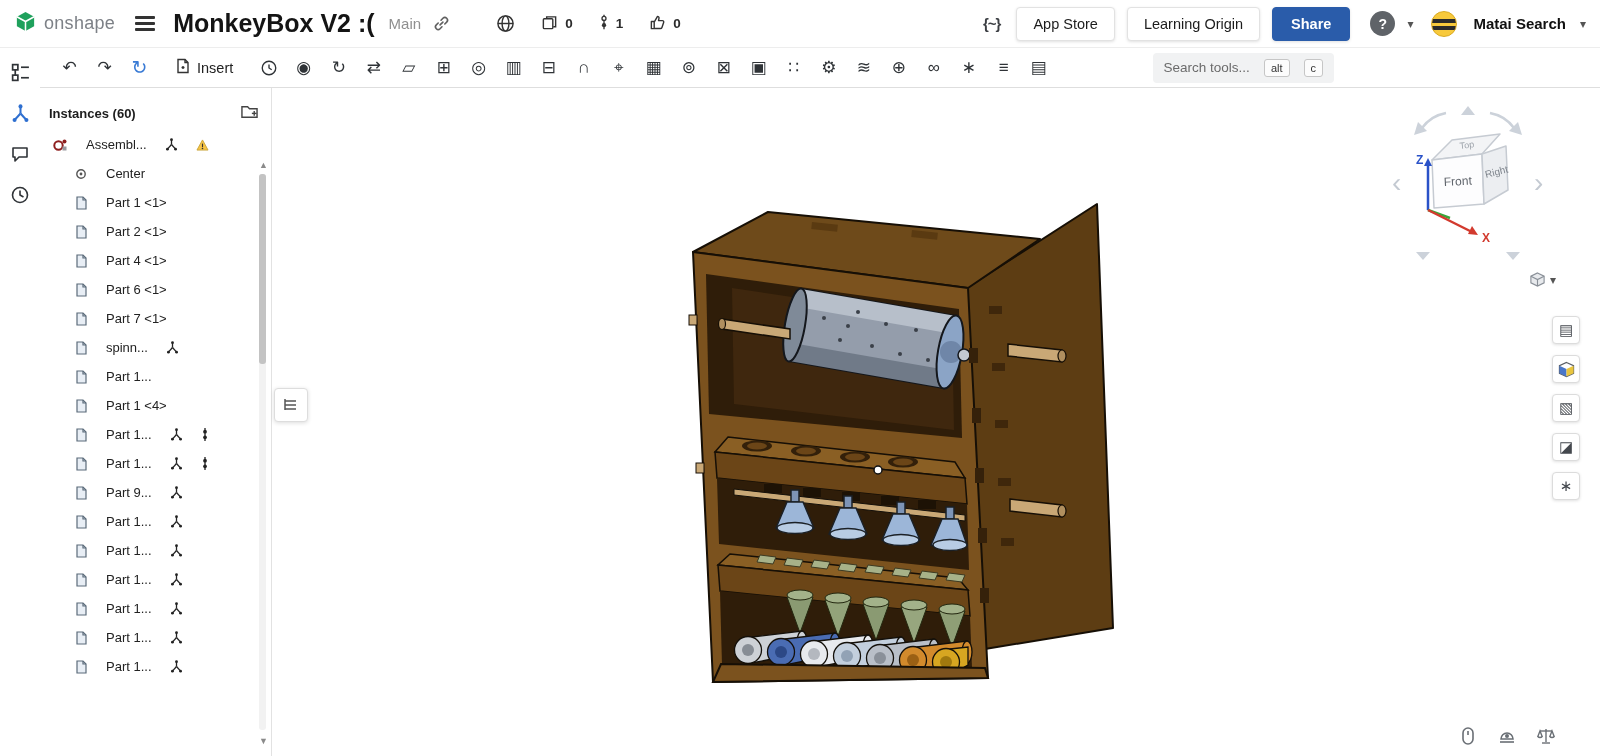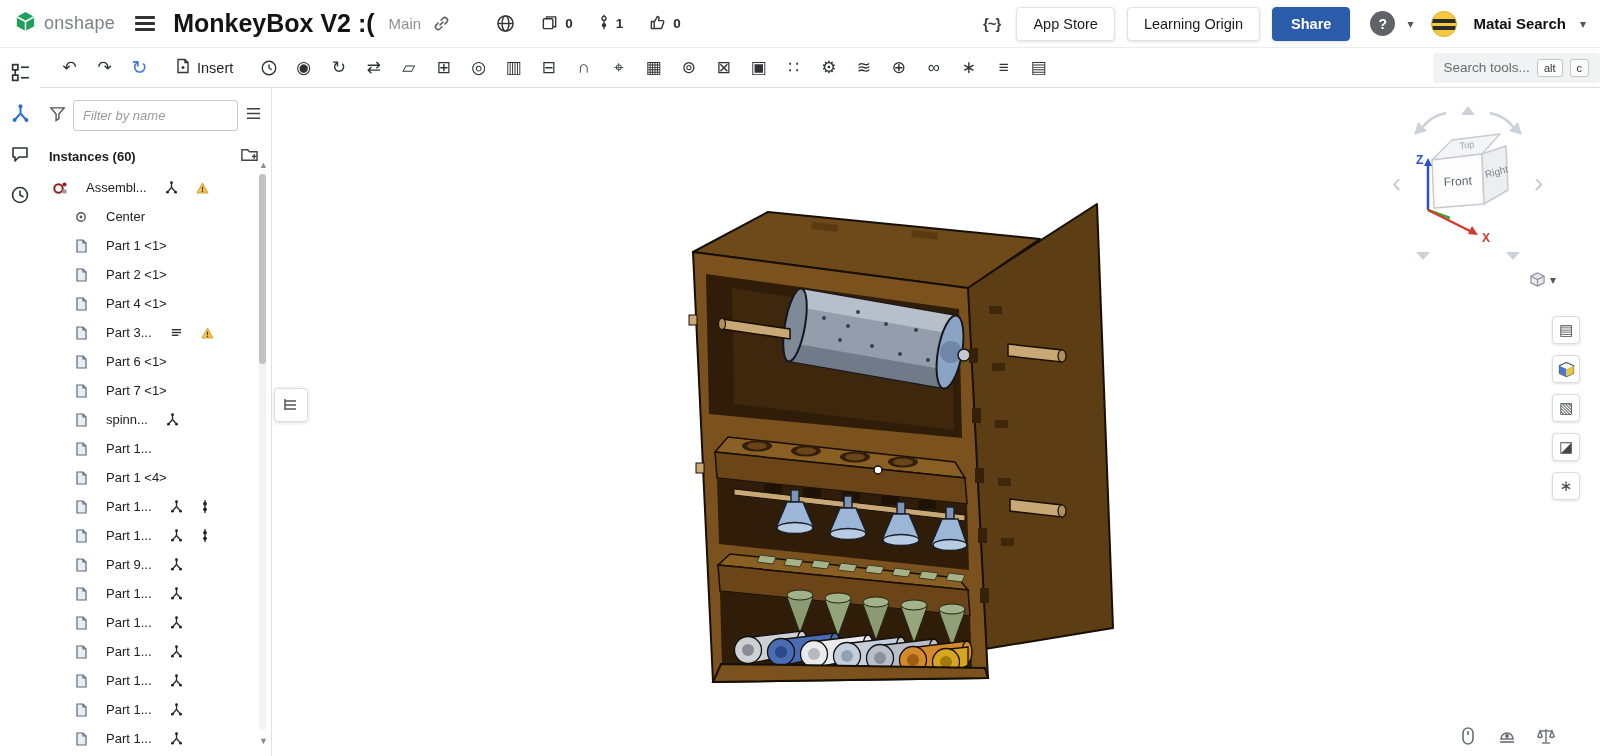--- a/index.html
+++ b/index.html
@@ -39,21 +39,21 @@
   .strip .sbtn{width:24px;height:24px;display:flex;align-items:center;justify-content:center;cursor:pointer}
   .right-col{flex:1;display:flex;flex-direction:column;min-width:0}
   .toolbar{height:40px;flex:0 0 40px;display:flex;align-items:center;padding-left:12px;
     border-bottom:1px solid #dedede;background:#fff}
   .tool-btn{width:35px;height:30px;display:flex;align-items:center;justify-content:center;
     font-size:17px;color:#2f3337;border-radius:3px;cursor:pointer}
   .tool-btn.sync{color:#3a7bd5;font-size:19px}
   .insert{display:flex;align-items:center;gap:6px;height:30px;padding:0 10px;margin:0 8px;
     background:#fff;border:none;font-family:"Liberation Sans",sans-serif;font-size:14.5px;color:#222;cursor:pointer}
   .tools-host{display:flex;align-items:center}
-  .search{margin-left:auto;display:flex;align-items:center;gap:7px;
+  .search{margin-left:auto;margin-right:266px;display:flex;align-items:center;gap:14px;
     background:#f1f2f3;border-radius:4px;padding:6px 11px;color:#6b6b6b;font-size:13.5px;cursor:text}
   kbd{background:#fcfcfc;border:1px solid #c6c6c6;border-radius:3px;padding:0 6px;
     font-size:11px;color:#333;font-family:"Liberation Sans",sans-serif;line-height:16px}
 
   
   .content{display:flex;flex:1;min-height:0}
   .tree{width:232px;flex:0 0 232px;border-right:1px solid #e2e2e2;position:relative;
     background:#fff;overflow:hidden;padding-top:6px}
   .filter-row{display:flex;align-items:center;gap:7px;padding:6px 9px}
   .filter-row input{flex:1;height:31px;border:1px solid #c9c9c9;border-radius:3px;padding:0 9px;
@@ -242,35 +242,20 @@
         <div class="search">
           <span>Search tools...</span>
           <kbd>alt</kbd>
           <kbd>c</kbd>
         </div>
       </div>
 
       <div class="content">
 
         <aside class="tree">
-          <div class="filter-row">
-            <span>
-              <svg width="17" height="17" viewBox="0 0 18 18" fill="none" stroke="#555" stroke-width="1.5">
-                  <path d="M2 3 h14 l-5.5 6.5 v5 l-3 1.8 v-6.8 z"></path>
-                </svg>
-            </span>
-            <input placeholder="Filter by name" style="">
-            <span>
-              <svg width="17" height="17" viewBox="0 0 18 18" stroke="#444" stroke-width="1.6">
-                  <line x1="2" y1="4" x2="16" y2="4"></line>
-                  <line x1="2" y1="9" x2="16" y2="9"></line>
-                  <line x1="2" y1="14" x2="16" y2="14"></line>
-                </svg>
-            </span>
-          </div>
           <div class="inst-row">
             <span class="inst-label">Instances (60)</span>
             <span>
               <svg width="19" height="17" viewBox="0 0 20 18" fill="none" stroke="#444" stroke-width="1.5">
                   <path d="M2 4 h6 l2 2 h8 v9 h-16 z"></path>
                   <line x1="15" y1="8.5" x2="15" y2="13.5"></line>
                   <line x1="12.5" y1="11" x2="17.5" y2="11"></line>
                 </svg>
             </span>
           </div>
@@ -344,45 +329,20 @@
               <div class="tree-row" style="padding-left: 34px;">
 
     <span class="tico">
       <svg width="14" height="14" viewBox="0 0 14 14">
                     <path d="M3 1 h6 l3 3 v9 h-9 z" fill="#e8eef5" stroke="#5b6b7a" stroke-width="1.2"></path>
                     <path d="M9 1 v3 h3" fill="none" stroke="#5b6b7a" stroke-width="1.2"></path>
                   </svg>
     </span>
     <span class="row-label">Part 4 &lt;1&gt;</span>
 
-  </div>
-              <div class="tree-row" style="padding-left: 34px;">
-
-    <span class="tico">
-      <svg width="14" height="14" viewBox="0 0 14 14">
-                    <path d="M3 1 h6 l3 3 v9 h-9 z" fill="#e8eef5" stroke="#5b6b7a" stroke-width="1.2"></path>
-                    <path d="M9 1 v3 h3" fill="none" stroke="#5b6b7a" stroke-width="1.2"></path>
-                  </svg>
-    </span>
-    <span class="row-label">Part 3...</span>
-    <span class="tico sfx">
-      <svg width="13" height="13" viewBox="0 0 14 14" stroke="#333" stroke-width="1.5">
-                    <line x1="2" y1="4" x2="12" y2="4"></line>
-                    <line x1="2" y1="7" x2="12" y2="7"></line>
-                    <line x1="2" y1="10" x2="9" y2="10"></line>
-                  </svg>
-    </span>
-
-    <span class="tico sfx">
-      <svg width="13" height="12" viewBox="0 0 14 13">
-                    <path d="M7 1 L13 12 H1 Z" fill="#f6c344" stroke="#caa53a"></path>
-                    <rect x="6.4" y="5" width="1.2" height="3.8" fill="#333"></rect>
-                    <circle cx="7" cy="10.3" r="0.9" fill="#333"></circle>
-                  </svg>
-    </span>
   </div>
               <div class="tree-row" style="padding-left: 34px; text-align: center;">
 
     <span class="tico">
       <svg width="14" height="14" viewBox="0 0 14 14">
                     <path d="M3 1 h6 l3 3 v9 h-9 z" fill="#e8eef5" stroke="#5b6b7a" stroke-width="1.2"></path>
                     <path d="M9 1 v3 h3" fill="none" stroke="#5b6b7a" stroke-width="1.2"></path>
                   </svg>
     </span>
     <span class="row-label">Part 6 &lt;1&gt;</span>

